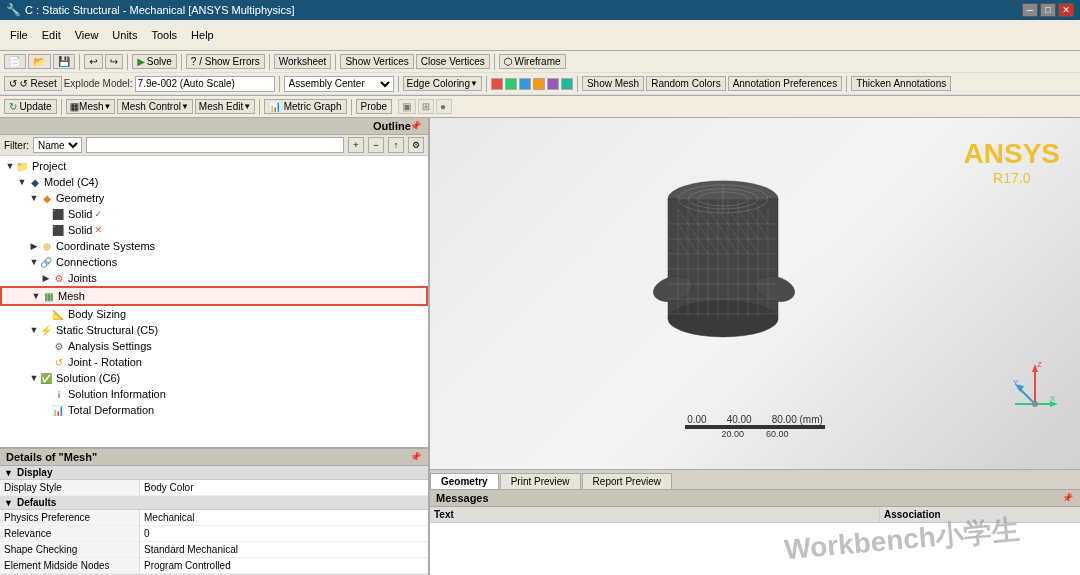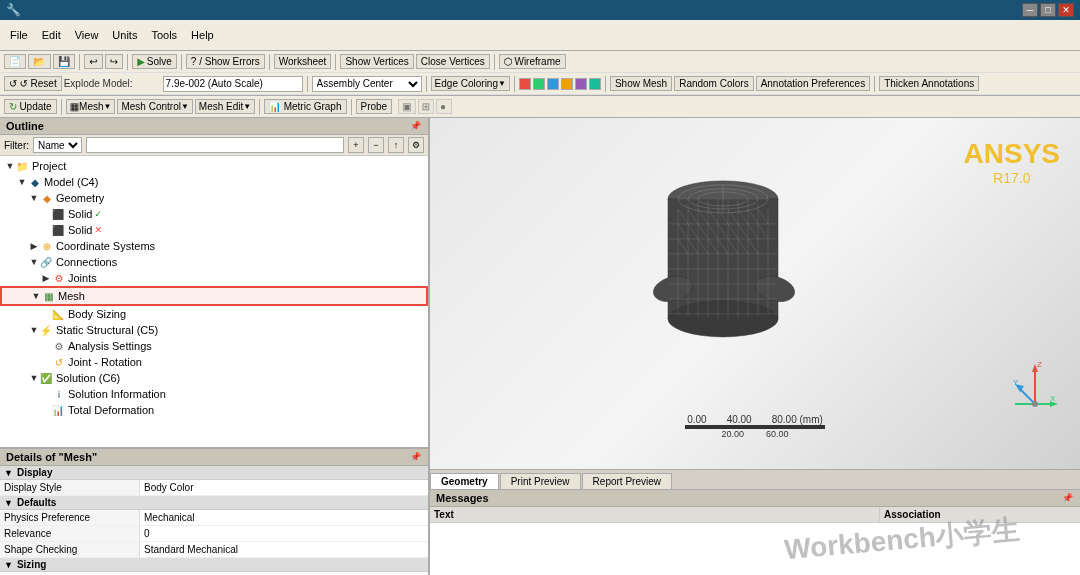--- a/index.html
+++ b/index.html
@@ -27,21 +27,21 @@
     .dd-arrow { font-size: 8px; }
 
     
     #main { display: flex; height: calc(575px - 20px - 18px - 44px - 22px); }
 
     
     #left-panel { width: 430px; min-width: 430px; display: flex; flex-direction: column; background: #f5f3ee; border-right: 2px solid #aaa; }
 
     
     #outline { flex: 1; border-bottom: 2px solid #aaa; overflow: hidden; display: flex; flex-direction: column; }
-    #outline-header { background: #c8c4b8; border-bottom: 1px solid #aaa; padding: 2px 6px; font-weight: bold; font-size: 11px; display: flex; align-items: center; justify-content: space-between; }
+    #outline-header { background: #c8c4b8; border-bottom: 1px solid #aaa; padding: 2px 6px; font-weight: bold; font-size: 11px; display: flex; align-items: center; justify-content: flex-end; }
     #outline-toolbar { background: #e8e4d8; border-bottom: 1px solid #ccc; padding: 2px 4px; display: flex; align-items: center; gap: 4px; }
     .filter-label { font-size: 10px; }
     .filter-select { font-size: 10px; border: 1px solid #aaa; background: white; height: 16px; }
     .outline-tb-btn { background: #e8e4d8; border: 1px solid #aaa; width: 16px; height: 16px; font-size: 9px; cursor: pointer; display: flex; align-items: center; justify-content: center; }
     #outline-tree { flex: 1; overflow-y: auto; background: white; padding: 2px 0; }
     .tree-item { display: flex; align-items: center; padding: 1px 0; cursor: pointer; white-space: nowrap; }
     .tree-indent { display: inline-block; }
     .tree-toggle { width: 12px; height: 12px; display: inline-flex; align-items: center; justify-content: center; font-size: 9px; cursor: pointer; color: #333; }
     .tree-icon { width: 14px; height: 14px; margin-right: 2px; display: inline-flex; align-items: center; justify-content: center; font-size: 10px; }
     .tree-label { font-size: 11px; }
@@ -96,20 +96,21 @@
     .icon-gray { color: #666; }
 
     .pin-icon { font-size: 9px; }
   </style>
 </head>
 <body>
 
 <div id="titlebar">
   <div class="title">
     <span style="font-size:12px;">🔧</span>
+    <span>C : Static Structural - Mechanical [ANSYS Multiphysics]</span>
   </div>
   <div class="win-controls">
     <div class="win-btn">─</div>
     <div class="win-btn">□</div>
     <div class="win-btn" style="background:#c0392b;">✕</div>
   </div>
 </div>
 
 <div id="menubar">
   <span class="menu-item">File</span>
@@ -156,21 +157,21 @@
       <span>Wireframe</span>
     </button>
   </div>
 
   <div class="toolbar-row">
     <button class="tb-btn">
       <span>↺</span>
       <span>↺ Reset</span>
     </button>
     <span class="tb-label">Explode Model:</span>
-    <input class="tb-input" style="width: 140px; margin-left: 28px;" value="7.9e-002 (Auto Scale)">
+    <input class="tb-input" style="width: 140px;" value="7.9e-002 (Auto Scale)">
     <div class="tb-sep"></div>
     <select class="tb-select" style="width:110px;">
       <option>Assembly Center</option>
     </select>
     <div class="tb-sep"></div>
     <div class="dd-btn">
       <span>Edge Coloring</span>
       <span class="dd-arrow">▼</span>
     </div>
     <div class="tb-sep"></div>
@@ -398,20 +399,24 @@
           <div class="detail-key">Physics Preference</div>
           <div class="detail-val">Mechanical</div>
         </div>
         <div class="details-row">
           <div class="detail-key">Relevance</div>
           <div class="detail-val">0</div>
         </div>
         <div class="details-row">
           <div class="detail-key">Shape Checking</div>
           <div class="detail-val">Standard Mechanical</div>
+        </div>
+        <div class="details-row">
+          <div class="detail-key">Element Midside Nodes</div>
+          <div class="detail-val">Program Controlled</div>
         </div>
 
         <div class="details-section-row">
           <span class="section-collapse">▼</span>
           <span>Sizing</span>
         </div>
 
       </div>
     </div>
 

